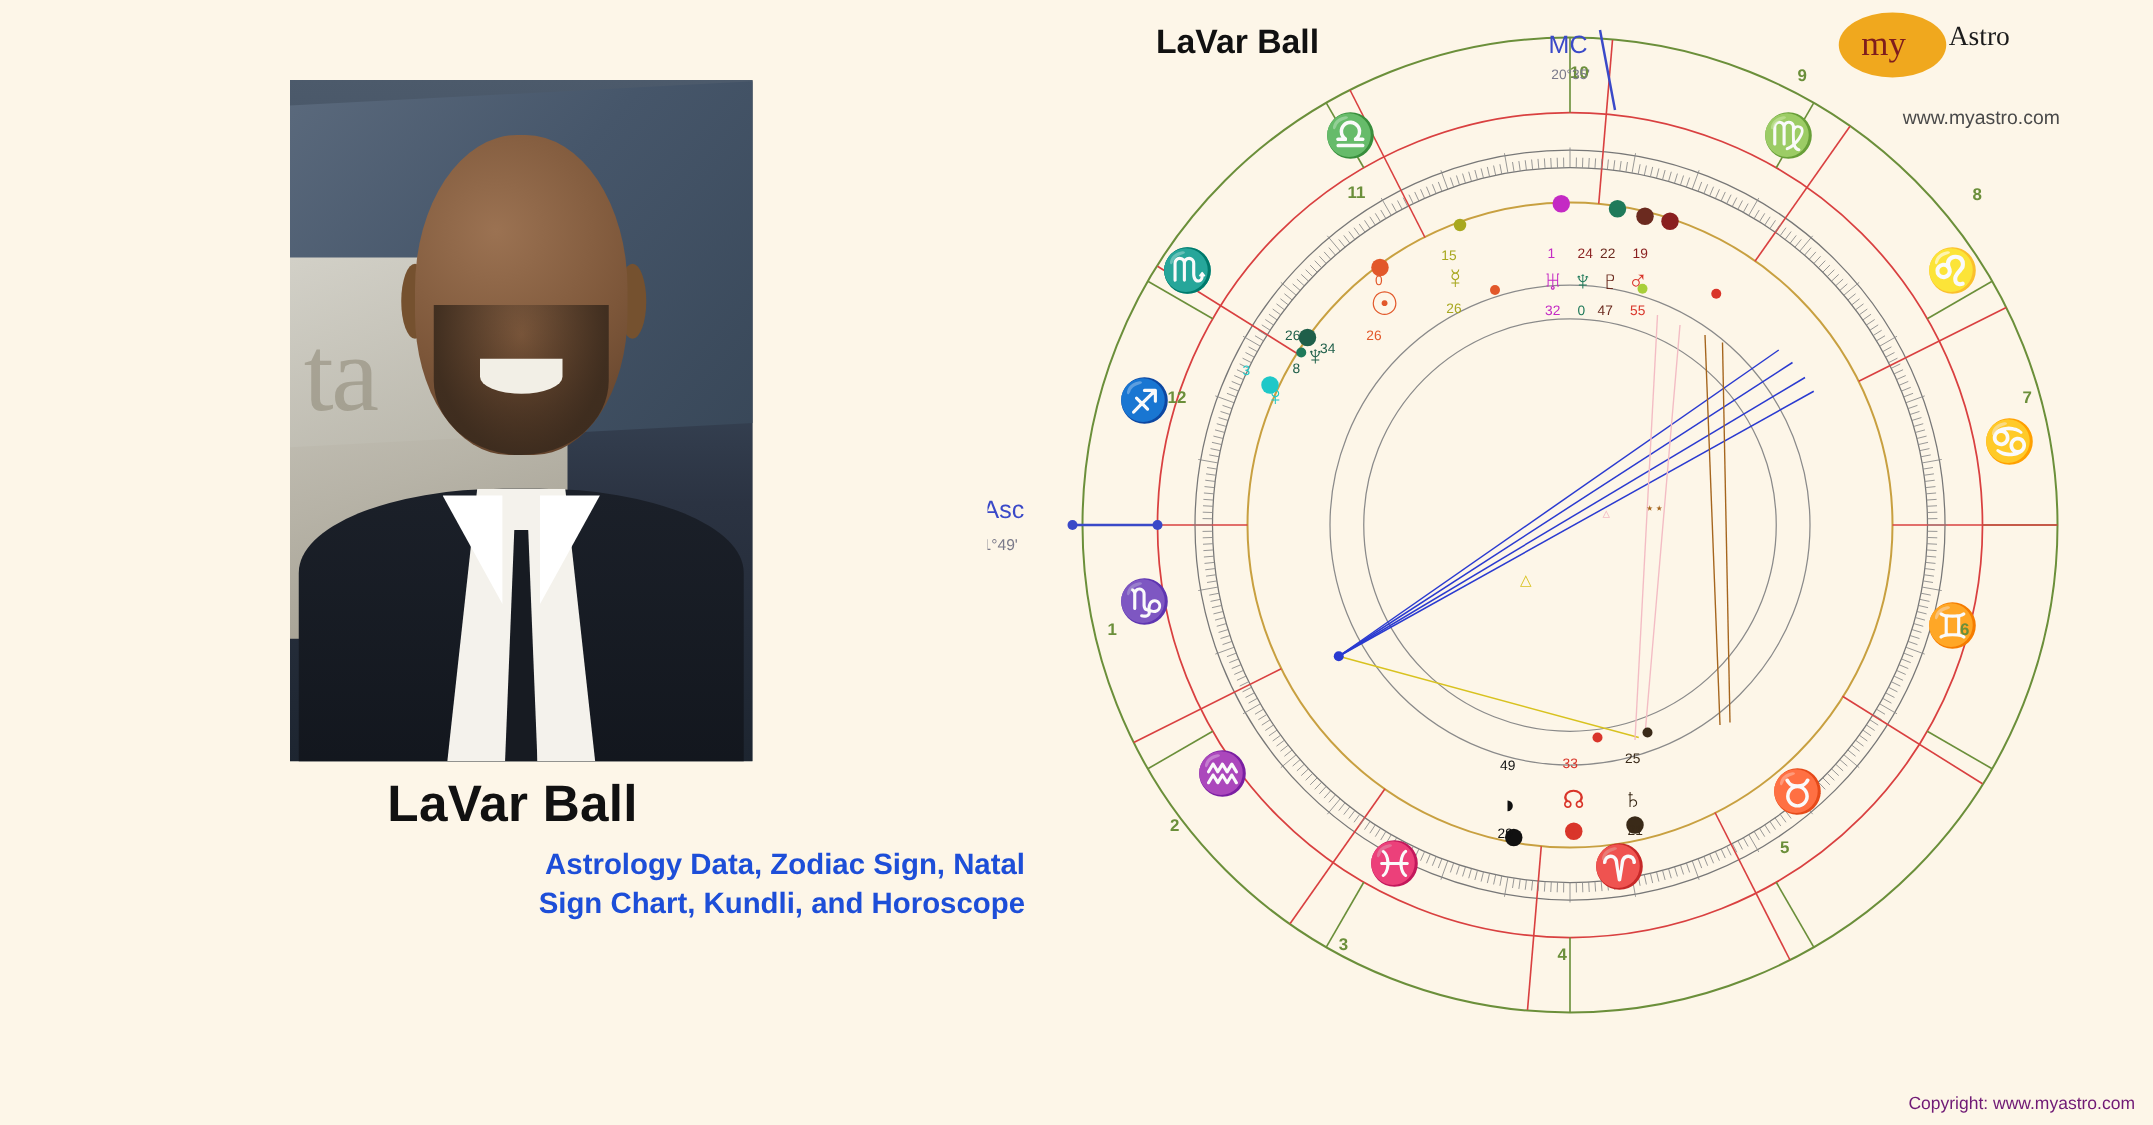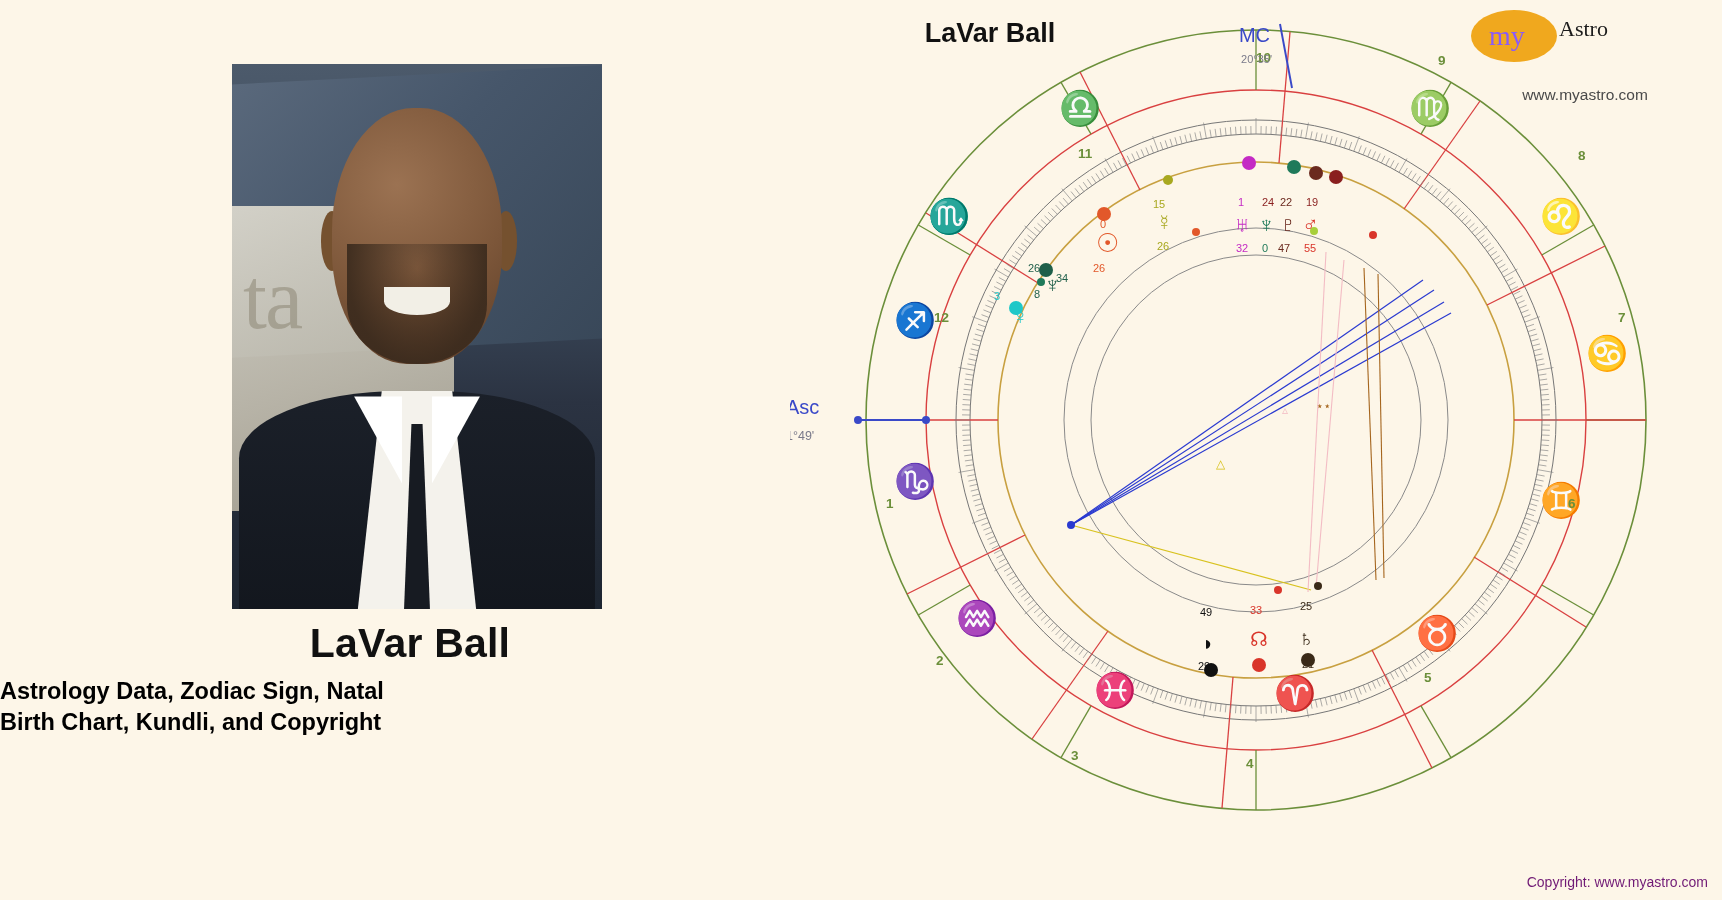--- a/index.html
+++ b/index.html
@@ -165,24 +165,24 @@
     font-size: 41px;
     font-weight: bold;
     color: #111;
     letter-spacing: .2px;
   }
   .left-sub {
     position: absolute;
     top: 676px;
     left: 0;
     width: 820px;
-    text-align: left;
+    text-align: right;
     font-size: 23.5px;
     font-weight: bold;
-    color: #000000;
+    color: #1d4ed8;
     line-height: 31px;
   }
 
   
   .chart-title {
     position: absolute;
     left: 840px;
     top: 18px;
     width: 300px;
     text-align: center;
@@ -209,21 +209,21 @@
     position: absolute;
     left: 0; top: 4px;
     width: 86px; height: 52px;
     background: #f0a81e;
     border-radius: 50%;
   }
   .logo-my {
     position: absolute;
     left: 18px; top: 14px;
     font-size: 28px;
-    color: #8b5cf6;
+    color: #7f1d1d;
     font-family: "Liberation Serif", serif;
   }
   .logo-astro {
     position: absolute;
     left: 88px; top: 10px;
     font-size: 22px;
     color: #1c1c1c;
     font-family: "Liberation Serif", serif;
   }
   .logo-url {
@@ -277,21 +277,21 @@
         <div class="ear-l"></div>
         <div class="ear-r"></div>
         <div class="head"></div>
         <div class="beard"></div>
         <div class="smile"></div>
       </div>
     </div>
     <div class="left-title">LaVar Ball</div>
     <div class="left-sub">
       <div>Astrology Data, Zodiac Sign, Natal</div>
-      <div>Birth Chart, Kundli, and Copyright</div>
+      <div>Sign Chart, Kundli, and Horoscope</div>
     </div>
   </div>
 
   <div class="chart-title">LaVar Ball</div>
 
   <div class="logo-box">
     <div class="logo-pill">
       <div class="logo-oval"></div>
       <div class="logo-my">my</div>
       <div class="logo-astro">Astro</div>

